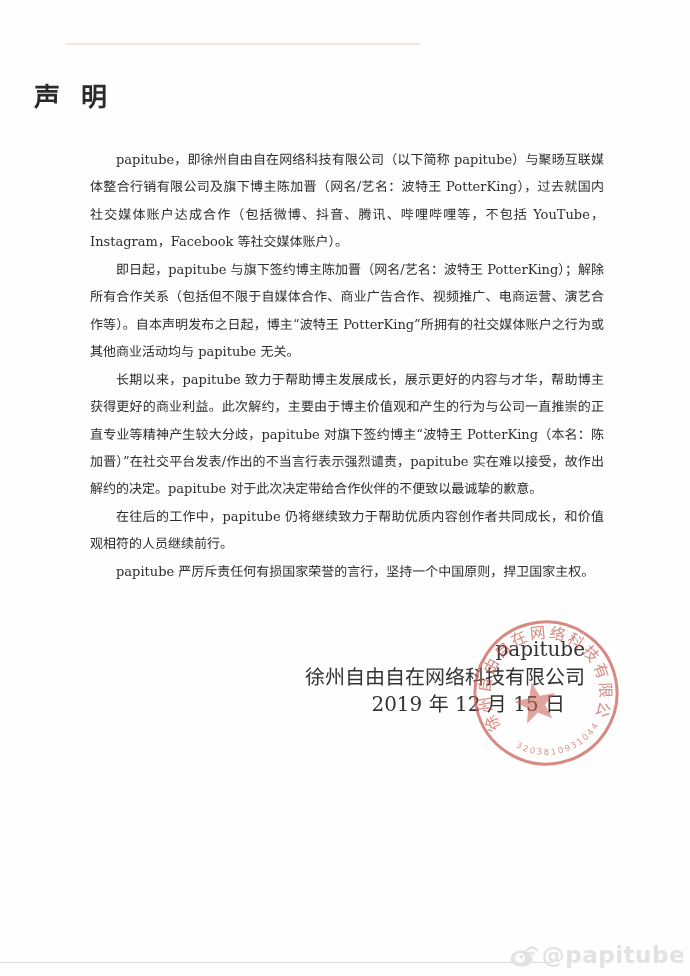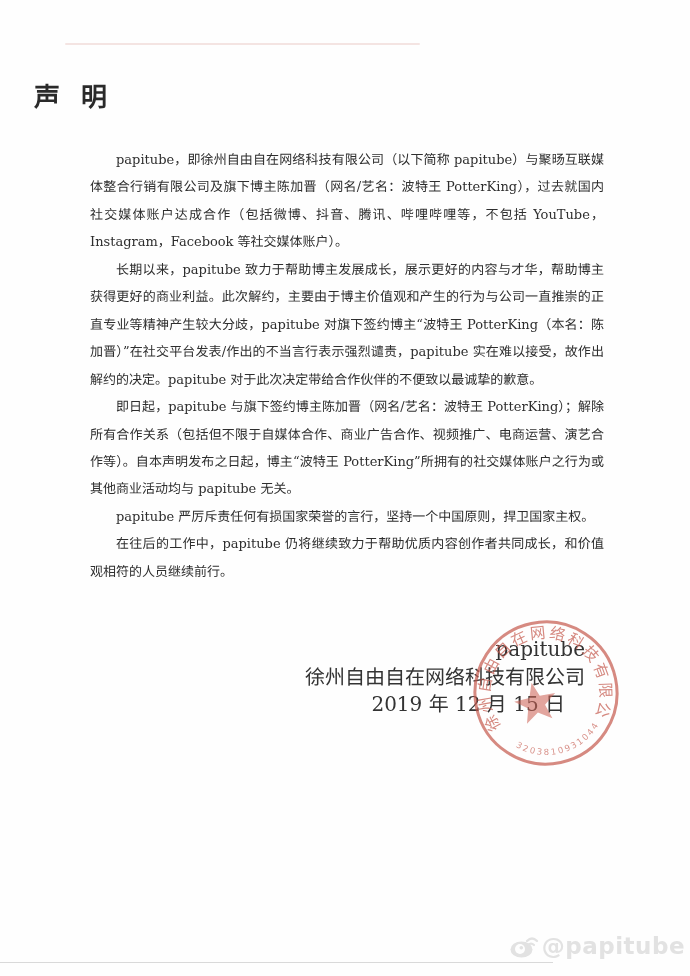--- a/index.html
+++ b/index.html
@@ -40,43 +40,43 @@
   .scan-smudge {
     position:absolute; left:65px; top:43px; width:355px; height:2px;
     background:rgba(225,180,175,0.35);
     border-radius:2px;
   }
   .bottom-rule {
     position:absolute; left:0; bottom:13px; width:553px; height:1px;
     background:#d9d9d9;
   }
   .watermark {
-    position:absolute; right:5px; bottom:17px;
+    position:absolute; right:5px; bottom:8px;
     display:flex; align-items:center; gap:3px;
     font-family:"DejaVu Sans","Liberation Sans",sans-serif;
     font-weight:bold; font-size:23px;
     color:#e2e2e2;
     letter-spacing:0.5px;
   }
 </style>
 </head>
 <body>
 
 <div class="page">
 
   <div class="scan-smudge"></div>
 
   <h1 class="doc-title">声 明</h1>
 
   <div class="doc-body">
     <p>papitube，即徐州自由自在网络科技有限公司（以下简称 papitube）与聚旸互联媒体整合行销有限公司及旗下博主陈加晋（网名/艺名：波特王 PotterKing），过去就国内社交媒体账户达成合作（包括微博、抖音、腾讯、哔哩哔哩等，不包括 YouTube，Instagram，Facebook 等社交媒体账户）。</p>
+    <p>即日起，papitube 与旗下签约博主陈加晋（网名/艺名：波特王 PotterKing）；解除所有合作关系（包括但不限于自媒体合作、商业广告合作、视频推广、电商运营、演艺合作等）。自本声明发布之日起，博主“波特王 PotterKing”所拥有的社交媒体账户之行为或其他商业活动均与 papitube 无关。</p>
     <p>长期以来，papitube 致力于帮助博主发展成长，展示更好的内容与才华，帮助博主获得更好的商业利益。此次解约，主要由于博主价值观和产生的行为与公司一直推崇的正直专业等精神产生较大分歧，papitube 对旗下签约博主“波特王 PotterKing（本名：陈加晋）”在社交平台发表/作出的不当言行表示强烈谴责，papitube 实在难以接受，故作出解约的决定。papitube 对于此次决定带给合作伙伴的不便致以最诚挚的歉意。</p>
-    <p>即日起，papitube 与旗下签约博主陈加晋（网名/艺名：波特王 PotterKing）；解除所有合作关系（包括但不限于自媒体合作、商业广告合作、视频推广、电商运营、演艺合作等）。自本声明发布之日起，博主“波特王 PotterKing”所拥有的社交媒体账户之行为或其他商业活动均与 papitube 无关。</p>
+    <p>在往后的工作中，papitube 仍将继续致力于帮助优质内容创作者共同成长，和价值观相符的人员继续前行。</p>
     <p>papitube 严厉斥责任何有损国家荣誉的言行，坚持一个中国原则，捍卫国家主权。</p>
-    <p>在往后的工作中，papitube 仍将继续致力于帮助优质内容创作者共同成长，和价值观相符的人员继续前行。</p>
   </div>
 
   <div class="signature">
     <div>papitube</div>
     <div>徐州自由自在网络科技有限公司</div>
     <div class="sig-date">2019 年 12 月 15 日</div>
   </div>
 
   <svg class="stamp" viewBox="0 0 160 152" xmlns="http://www.w3.org/2000/svg">
     <defs>

